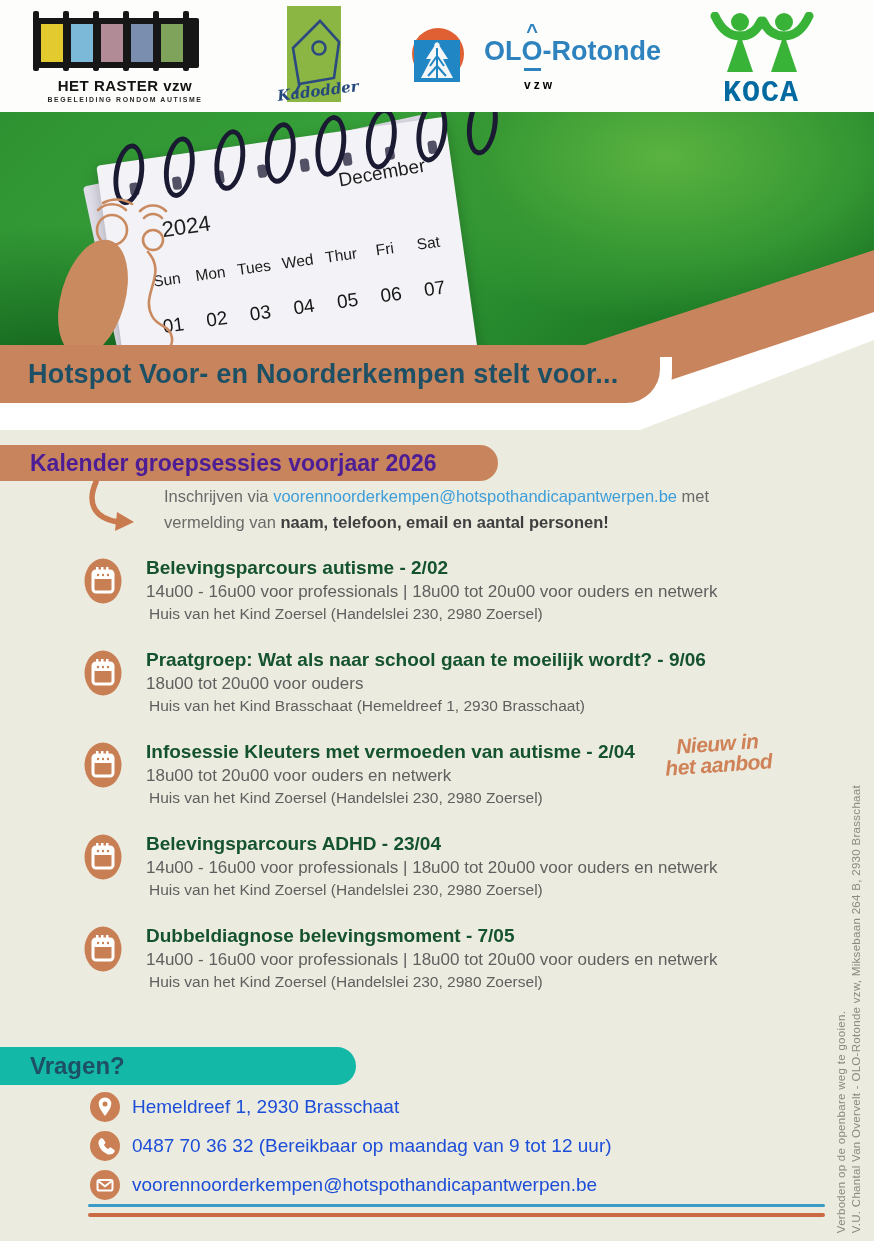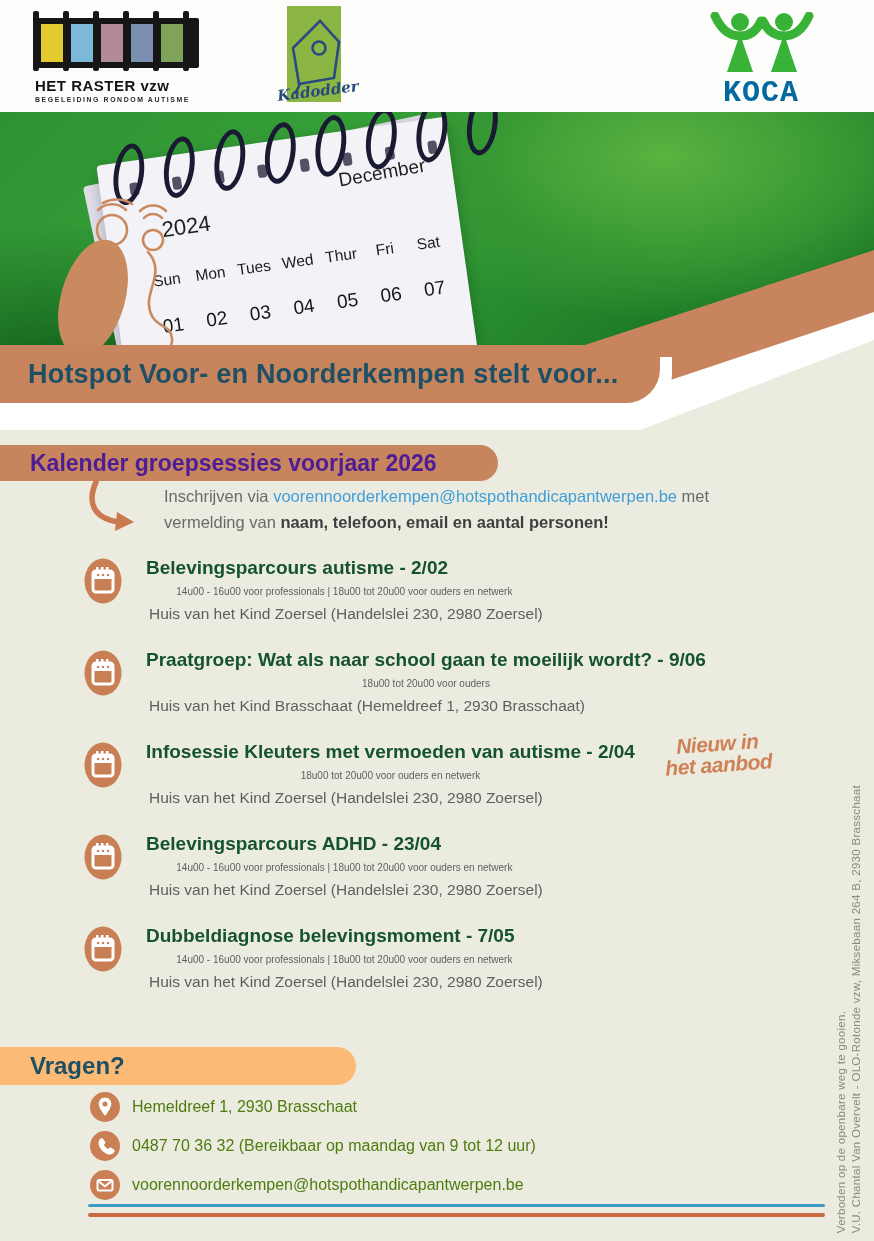--- a/index.html
+++ b/index.html
@@ -4,21 +4,21 @@
 <style>
   html,body{margin:0;padding:0;background:#888;}
   .page{
     position:relative;width:874px;height:1241px;margin:0 auto;
     background:#ecebdf;overflow:hidden;
     font-family:"Liberation Sans","DejaVu Sans",sans-serif;
   }
   
   .header{position:absolute;left:0;top:0;width:874px;height:112px;background:#fdfefc;}
   
-  .logo-raster{position:absolute;left:35px;top:18px;width:180px;}
+  .logo-raster{position:absolute;left:35px;top:18px;width:180px;text-align:center;}
   .raster-grid{position:relative;display:flex;gap:6px;background:#161616;padding:6px;width:152px;border-radius:2px;}
   .raster-cell{width:24px;height:38px;}
   .raster-tick{position:absolute;top:-7px;width:6px;height:60px;background:#161616;border-radius:2px;}
   .raster-title{margin-top:9px;font-weight:800;font-size:15px;letter-spacing:.5px;color:#141414;}
   .raster-sub{font-size:6.9px;font-weight:700;letter-spacing:1.6px;color:#2a2a2a;margin-top:2px;}
   
   .logo-kadodder{position:absolute;left:263px;top:6px;width:110px;height:102px;}
   .kadodder-rect{position:absolute;left:24px;top:0;width:54px;height:96px;background:#8cb644;}
   .kadodder-house{position:absolute;left:10px;top:6px;}
   .kadodder-label{position:absolute;left:0px;top:76px;width:110px;text-align:center;font-style:italic;font-size:15px;font-weight:700;color:#274a7d;transform:rotate(-7deg);font-family:"DejaVu Serif",serif;}
@@ -65,31 +65,31 @@
   .kalender-banner .txt{font-size:23px;font-weight:800;color:#4c1d95;}
   .intro{position:absolute;left:164px;top:483px;width:620px;font-size:16.5px;line-height:26px;color:#6a6a6a;}
   .intro a{color:#3d9ed9;text-decoration:none;}
   .intro b{color:#3f3f3f;}
   .intro-arrow{position:absolute;left:84px;top:478px;}
   
   .events{position:absolute;left:84px;top:556px;width:660px;}
   .event{display:flex;margin-bottom:23px;}
   .event-icon{width:38px;height:46px;flex:0 0 38px;margin-right:24px;margin-top:2px;}
   .event-title{font-size:19px;font-weight:800;color:#14532d;line-height:24px;}
-  .event-time{font-size:10px;color:#5f5f5f;line-height:22px;margin-top:1px;text-align:center;}
+  .event-time{font-size:17px;color:#5f5f5f;line-height:22px;margin-top:1px;}
   .event-location{font-size:15.5px;color:#5f5f5f;line-height:22px;padding-left:3px;}
   .nieuw{position:absolute;left:653px;top:733px;width:130px;text-align:center;transform:rotate(-4deg);
     font-size:21px;line-height:21px;font-weight:800;font-style:italic;color:#cf8257;letter-spacing:-.5px;}
   
-  .vragen-banner{position:absolute;left:0;top:1047px;width:356px;height:38px;background:#fdba74;border-radius:0 24px 24px 0;display:flex;align-items:center;padding-left:30px;box-sizing:border-box;}
+  .vragen-banner{position:absolute;left:0;top:1047px;width:356px;height:38px;background:#14b8a6;border-radius:0 24px 24px 0;display:flex;align-items:center;padding-left:30px;box-sizing:border-box;}
   .vragen-banner .txt{font-size:24px;font-weight:800;color:#1d5064;}
   .contact{position:absolute;left:90px;top:1092px;width:640px;}
   .contact-row{display:flex;align-items:center;margin-bottom:9px;height:30px;}
   .contact-icon{width:30px;height:30px;flex:0 0 30px;margin-right:12px;}
-  .contact-text{font-size:16px;color:#4d7c0f;}
+  .contact-text{font-size:19px;color:#1d4ed8;}
   
   .line-blue{position:absolute;left:88px;top:1204px;width:737px;height:2.5px;background:#3a9bc7;border-radius:2px;}
   .line-orange{position:absolute;left:88px;top:1213px;width:737px;height:4px;background:#c96a45;border-radius:2px;}
   .side-text{position:absolute;right:10px;bottom:8px;writing-mode:vertical-rl;transform:rotate(180deg);
     font-size:11.5px;line-height:15px;color:#8b8b80;letter-spacing:.3px;}
 </style>
 </head>
 <body>
 
 <div class="page">
@@ -117,20 +117,35 @@
     <div class="logo-kadodder">
       <div class="kadodder-rect"></div>
       <svg class="kadodder-house" width="84" height="84" viewBox="0 0 84 84">
         <path d="M20 36 L47 9 L66 30 L61 66 L26 72 Z" fill="none" stroke="#2a4a80" stroke-width="2.6"></path>
         <circle cx="46" cy="36" r="6.5" fill="none" stroke="#2a4a80" stroke-width="2.6"></circle>
         <path d="M27 72 L22 82" stroke="#2a4a80" stroke-width="2.6"></path>
       </svg>
       <div class="kadodder-label">Kadodder</div>
     </div>
 
+    <div class="logo-olo">
+      <div class="olo-icon">
+        <svg width="64" height="64" viewBox="0 0 64 64">
+          <circle cx="32" cy="28" r="26" fill="#e05f33"></circle>
+          <rect x="8" y="14" width="46" height="42" fill="#2186c4"></rect>
+          <path d="M31 16 L42 33 L37 33 L47 52 L15 52 L25 33 L20 33 Z" fill="#f4f6f8"></path>
+          <path d="M31 22 L31 52 M31 30 L24 40 M31 30 L38 40 M31 40 L22 50 M31 40 L40 50" stroke="#2186c4" stroke-width="2" fill="none"></path>
+          <circle cx="31" cy="19" r="2.6" fill="#f4f6f8"></circle>
+        </svg>
+      </div>
+      <div>
+        <div class="olo-text"><span>OL</span><span class="o-hat">O</span><span>-Rotonde</span></div>
+        <span class="olo-vzw">vzw</span>
+      </div>
+    </div>
 
     <div class="logo-koca">
       <svg width="122" height="62" viewBox="0 0 122 62">
         <g fill="#38b337" stroke="#38b337">
           <circle cx="40" cy="10" r="9" stroke="none"></circle>
           <circle cx="84" cy="10" r="9" stroke="none"></circle>
           <path d="M40 24 C28 24 20 15 15 4" fill="none" stroke-width="9" stroke-linecap="round"></path>
           <path d="M40 24 C50 24 57 18 61 9" fill="none" stroke-width="9" stroke-linecap="round"></path>
           <path d="M84 24 C96 24 104 15 109 4" fill="none" stroke-width="9" stroke-linecap="round"></path>
           <path d="M84 24 C74 24 67 18 63 9" fill="none" stroke-width="9" stroke-linecap="round"></path>

